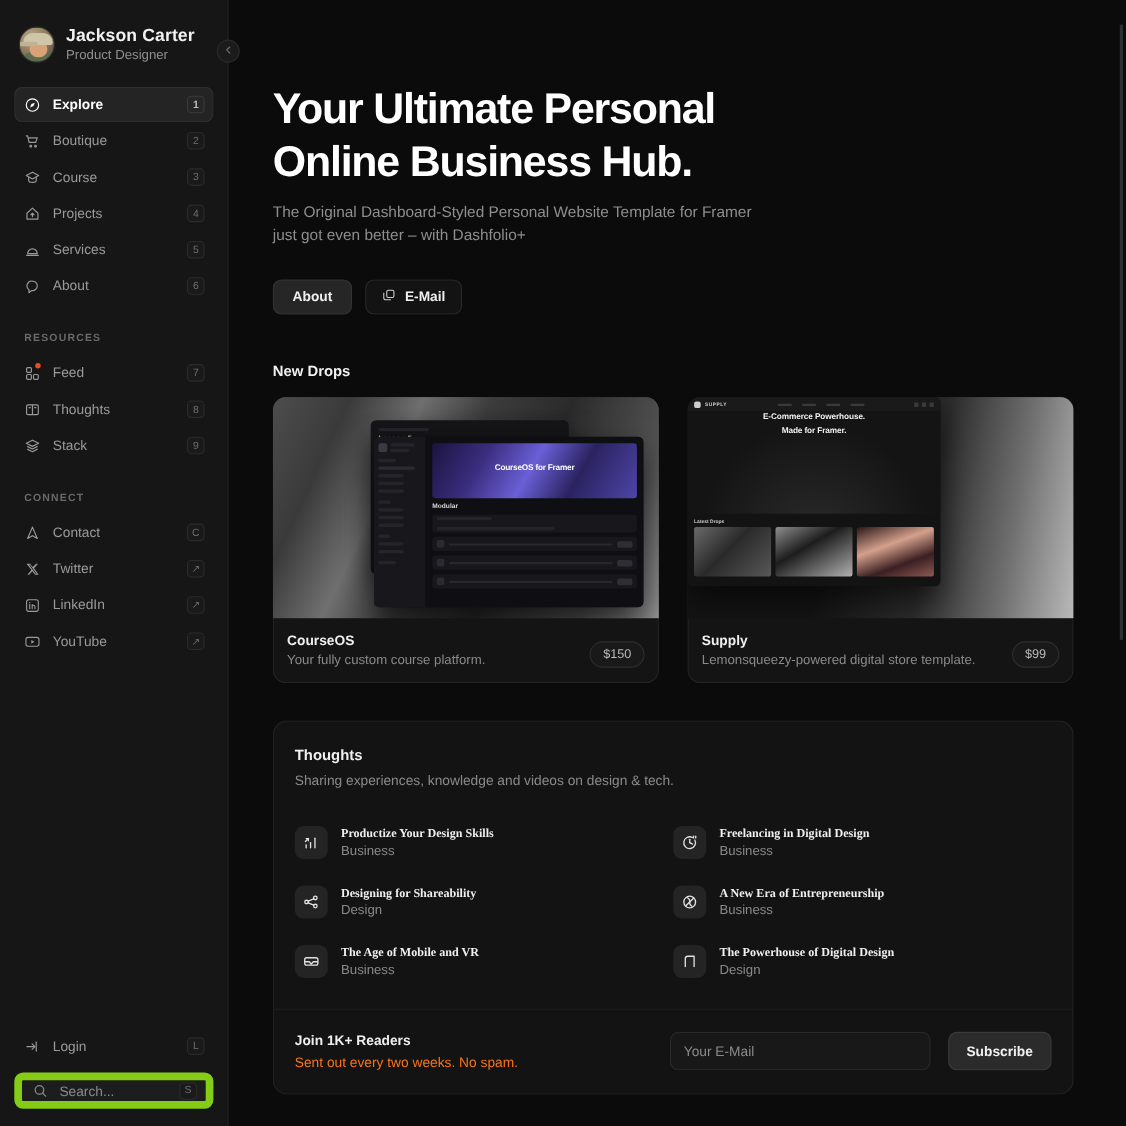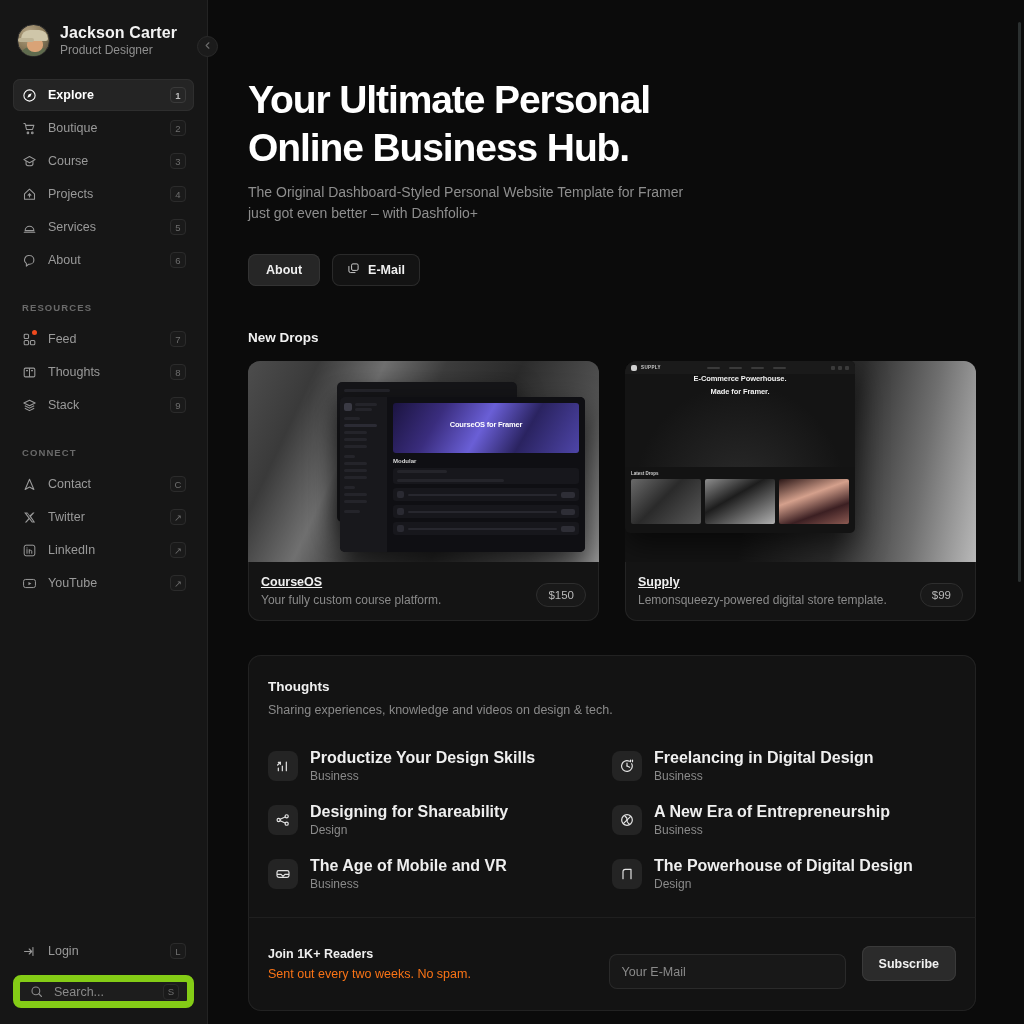--- a/index.html
+++ b/index.html
@@ -98,21 +98,21 @@
   .sec-head { font-size: 13.5px; font-weight: bold; color: #f0f0f0; margin: 44px 0 16px 0; }
 
   .drops { display: flex; gap: 26px; }
   .card { flex: 1; border-radius: 12px; background: #141414;
     box-shadow: inset 0 0 0 1px #242424; overflow: hidden; }
   .card-media { height: 201px; position: relative; overflow: hidden;
     background: linear-gradient(115deg,#4d4d4d 0%, #3a3a3a 16%, #707070 31%, #3d3d3d 45%, #2b2b2b 62%, #555 84%, #9a9a9a 100%); }
   .card-media.supply { background: linear-gradient(100deg,#141414 0%, #141414 38%, #2c2c2c 62%, #6f6f6f 82%, #b9b9b9 100%); }
   .card-foot { padding: 13px 13px 14px 13px; display: flex; align-items: flex-end; }
   .card-foot .txt { flex: 1; }
-  .card-title { font-size: 12.5px; font-weight: bold; color: #f0f0f0; text-decoration: underline; }
+  .card-title { font-size: 12.5px; font-weight: bold; color: #f0f0f0; }
   .card-desc { font-size: 12px; color: #8a8a8a; margin-top: 4px; }
   .price { font-size: 11.5px; color: #b9b9b9; border: 1px solid #2e2e2e;
     border-radius: 14px; padding: 5px 11px; background: #191919; }
 
   
   .mock { position: absolute; border-radius: 5px; overflow: hidden; background: #101014; }
   .mock-a { left: 89px; top: 21px; width: 180px; height: 140px; background: #151518;
     box-shadow: 0 10px 24px rgba(0,0,0,.55); }
   .mock-main { left: 92px; top: 36px; width: 245px; height: 155px; background: #121216;
     box-shadow: 0 14px 32px rgba(0,0,0,.65); display: flex; }
@@ -159,31 +159,31 @@
   
   .panel { margin-top: 34px; border-radius: 13px; background: #131313;
     box-shadow: inset 0 0 0 1px #222; padding: 24px 20px 0 20px; }
   .panel-title { font-size: 13.5px; font-weight: bold; color: #f0f0f0; }
   .panel-sub { font-size: 12.5px; color: #8a8a8a; margin-top: 9px; }
   .thoughts-grid { display: grid; grid-template-columns: 1fr 1fr; gap: 0 0; margin-top: 22px; }
   .thought { display: flex; align-items: center; gap: 12px; height: 54px; padding-right: 10px; }
   .tbox { width: 30px; height: 30px; flex: 0 0 30px; border-radius: 8px;
     background: #242424; display: flex; align-items: center; justify-content: center; color: #e2e2e2; }
   .tbox svg { width: 16px; height: 16px; display: block; }
-  .t-title { font-size: 16px; font-weight: bold; color: #efefef; }
+  .t-title { font-size: 11px; font-weight: bold; color: #efefef; font-family: Liberation Serif, serif; }
   .t-cat { font-size: 12px; color: #8a8a8a; margin-top: 2px; }
 
   .news { border-top: 1px solid #1f1f1f; margin: 16px -20px 0 -20px;
     padding: 20px 20px 22px 20px; display: flex; align-items: center; gap: 16px; }
   .news .txt { flex: 1; }
   .news-title { font-size: 12.5px; font-weight: bold; color: #efefef; }
   .news-sub { font-size: 12.5px; color: #f97316; margin-top: 6px; }
   .email-input { width: 237px; height: 35px; border-radius: 8px; background: #181818;
     box-shadow: inset 0 0 0 1px #2a2a2a; display: flex; align-items: center;
-    padding: 0 13px; font-size: 12.5px; color: #8a8a8a; margin-top: 16px; }
+    padding: 0 13px; font-size: 12.5px; color: #8a8a8a; }
   .sub-btn { height: 35px; border-radius: 8px; background: #2b2b2b;
     box-shadow: inset 0 0 0 1px #3a3a3a; display: flex; align-items: center;
     padding: 0 17px; font-size: 12.5px; font-weight: bold; color: #f2f2f2; }
 
   .scrollbar { position: absolute; right: 3px; top: 22px; width: 3px; height: 560px;
     background: #2b3030; border-radius: 2px; }
 </style>
 </head>
 <body>
 

